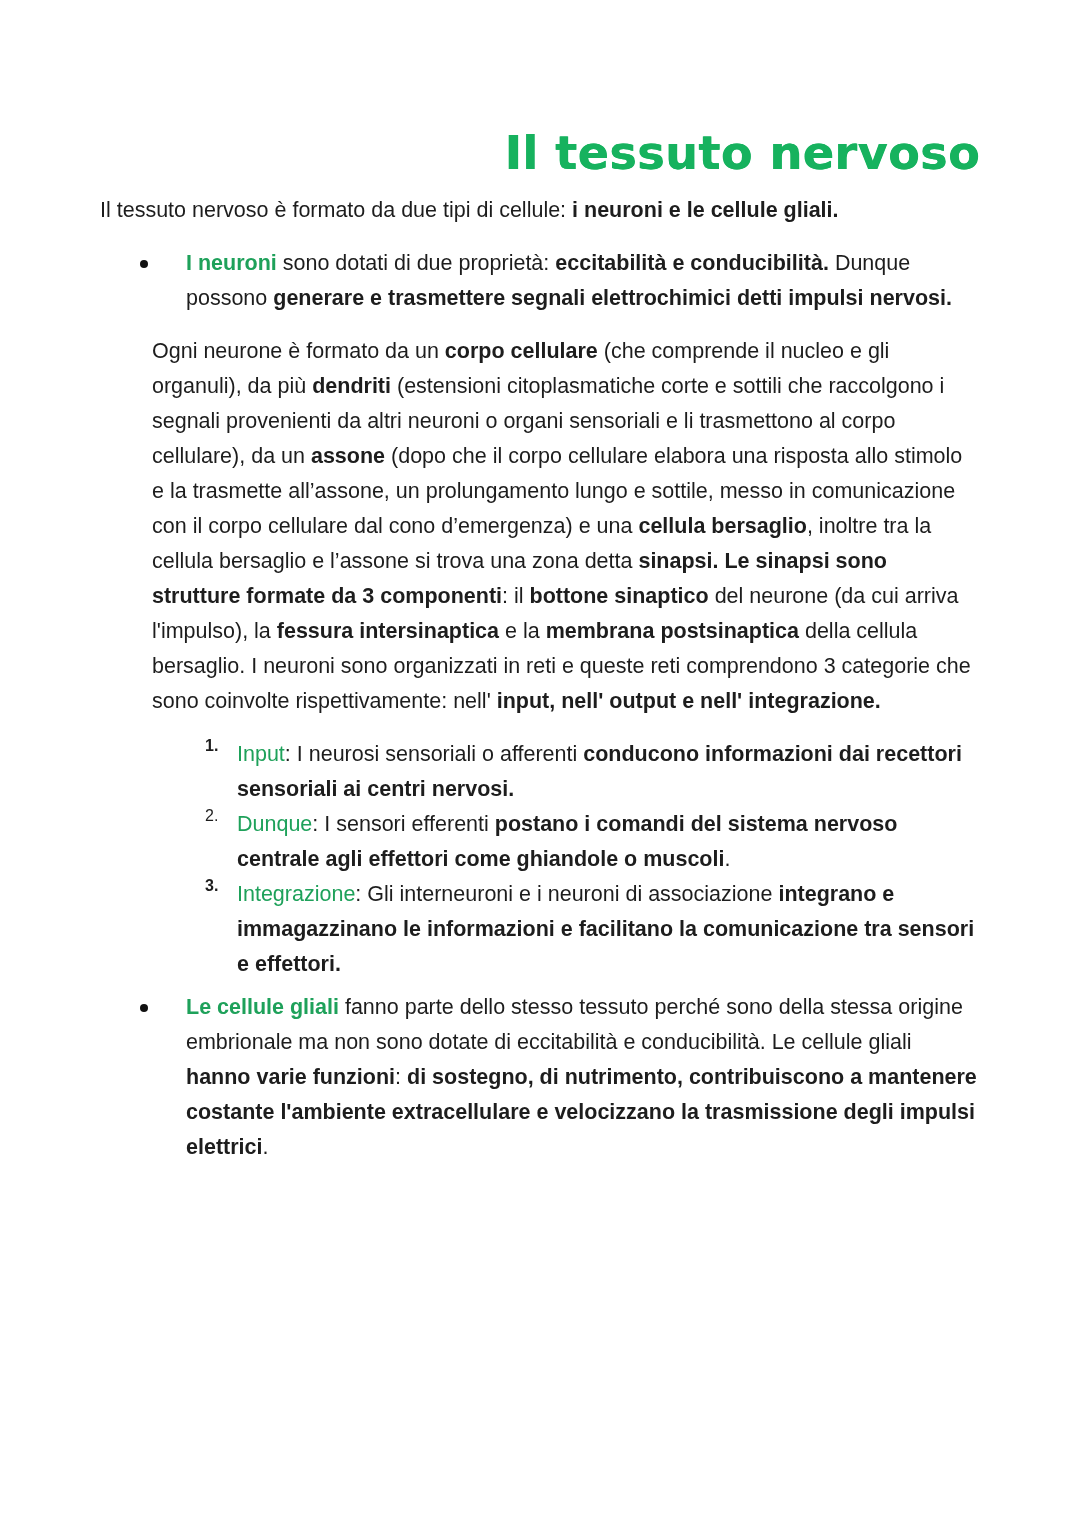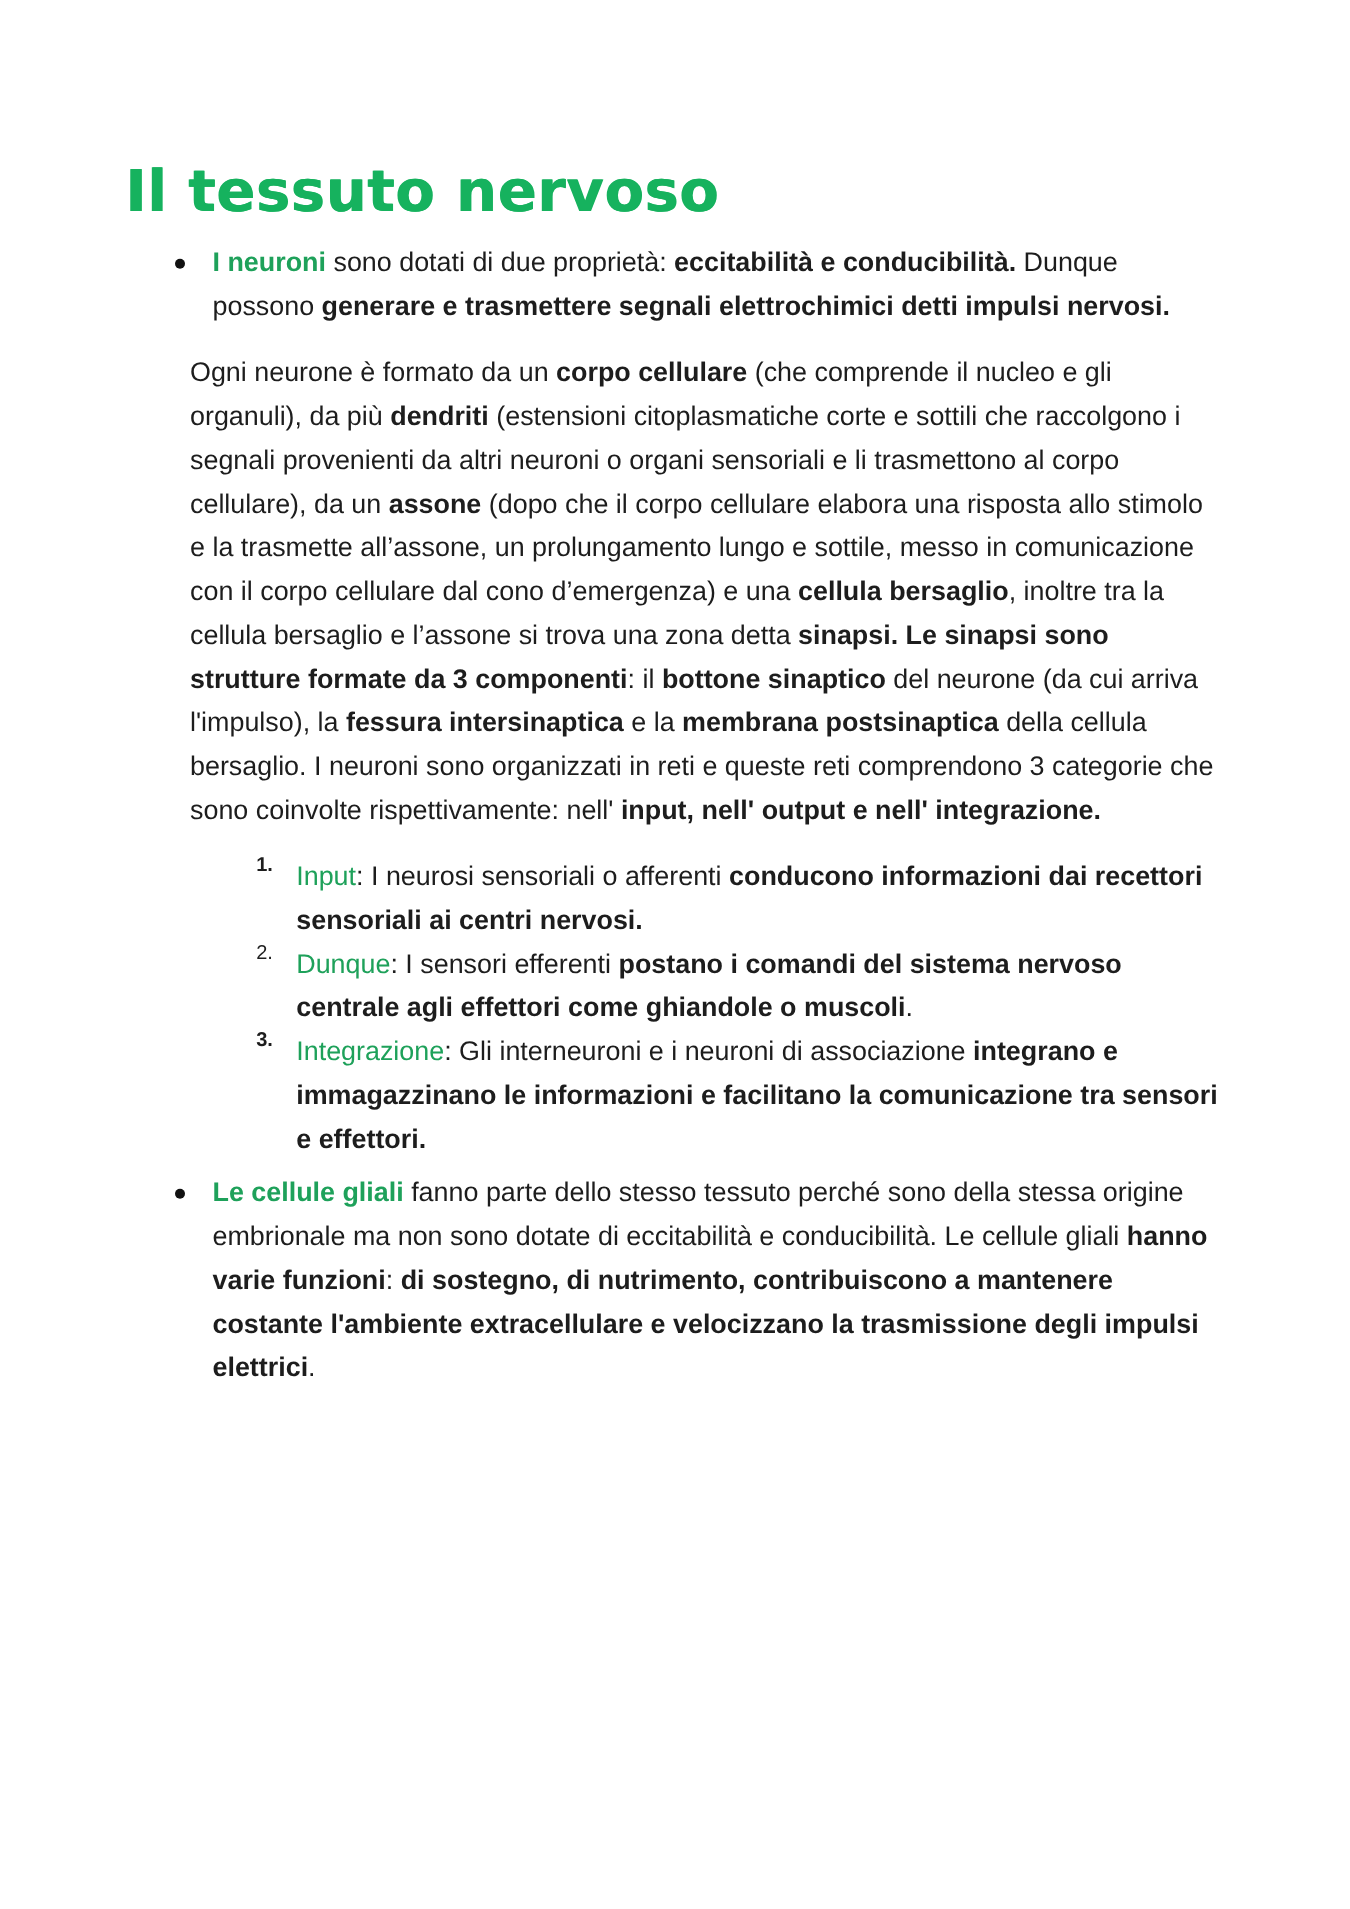--- a/index.html
+++ b/index.html
@@ -20,30 +20,32 @@
   }
   .title{
     font-family:"DejaVu Sans",sans-serif;
     font-weight:800;
     font-size:46px;
     line-height:1.1;
     letter-spacing:0.5px;
     color:var(--green-title);
     text-shadow:0.6px 0 0 currentColor;
     margin:0 0 14px 0;
+    text-align:right;
   }
   .para,.bcontent,.ocontent{
     font-size:21.5px;
     line-height:35px;
   }
   .block{margin:0 0 18px 0;}
   .para.indent{margin-left:52px;}
   .bullet{
     display:flex;
     margin:0 0 18px 0;
+    gap:16px;
   }
   .dot{
     flex:none;
     width:8px;height:8px;
     border-radius:50%;
     background:#111;
     margin:14px 0 0 40px;
   }
   .bcontent{flex:1;margin-left:22px;}
   .olist{margin:0 0 8px 105px;}
@@ -52,20 +54,21 @@
   .ocontent{flex:1;}
   .b{font-weight:bold;}
   .g{color:var(--green-accent);}
 </style>
 </head>
 <body>
 
 <div class="page">
   <h1 class="title">Il tessuto nervoso</h1>
   <div id="doc-body">
+      <div class="para block"><span>Il tessuto nervoso è formato da due tipi di cellule: </span><span class="b">i neuroni e le cellule gliali.</span></div>
       <div class="bullet">
         <span class="dot"></span>
         <div class="bcontent"><span class="b g">I neuroni</span><span> sono dotati di due proprietà: </span><span class="b">eccitabilità e conducibilità</span><span class="b">.</span><span> Dunque possono </span><span class="b">generare e trasmettere segnali elettrochimici detti impulsi nervosi.</span></div>
       </div>
       <div class="para block indent"><span>Ogni neurone è formato da un </span><span class="b">corpo cellulare</span><span> (che comprende il nucleo e gli organuli), da più </span><span class="b">dendriti</span><span> (estensioni citoplasmatiche corte e sottili che raccolgono i segnali provenienti da altri neuroni o organi sensoriali e li trasmettono al corpo cellulare), da un </span><span class="b">assone</span><span> (dopo che il corpo cellulare elabora una risposta allo stimolo e la trasmette all’assone, un prolungamento lungo e sottile, messo in comunicazione con il corpo cellulare dal cono d’emergenza) e una </span><span class="b">cellula bersaglio</span><span>, inoltre tra la cellula bersaglio e l’assone si trova una zona detta </span><span class="b">sinapsi. Le sinapsi sono strutture formate da 3 componenti</span><span>: il </span><span class="b">bottone sinaptico</span><span> del neurone (da cui arriva l'impulso), la </span><span class="b">fessura intersinaptica</span><span> e la </span><span class="b">membrana postsinaptica</span><span> della cellula bersaglio. I neuroni sono organizzati in reti e queste reti comprendono 3 categorie che sono coinvolte rispettivamente: nell' </span><span class="b">input, nell' output e nell' integrazione.</span></div>
       <div class="olist">
         <div class="oitem">
           <span class="num b">1.</span>
           <div class="ocontent"><span class="g">Input</span><span>: I neurosi sensoriali o afferenti </span><span class="b">conducono informazioni dai recettori sensoriali ai centri nervosi.</span></div>
         </div>

